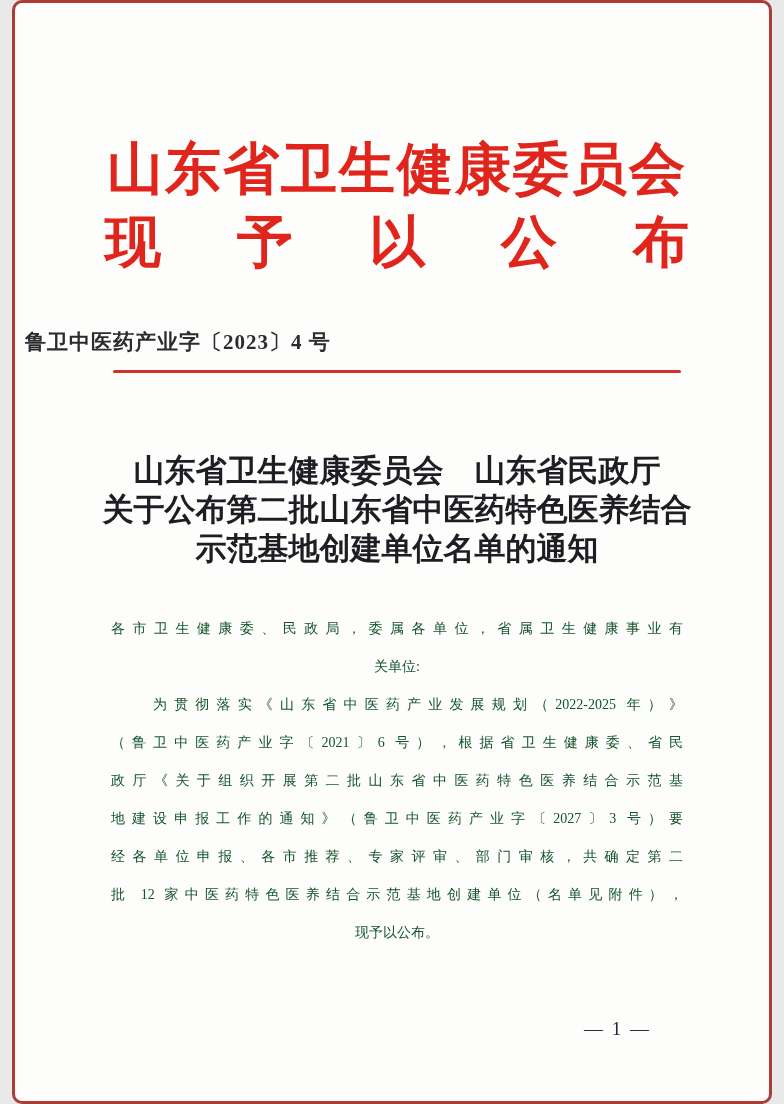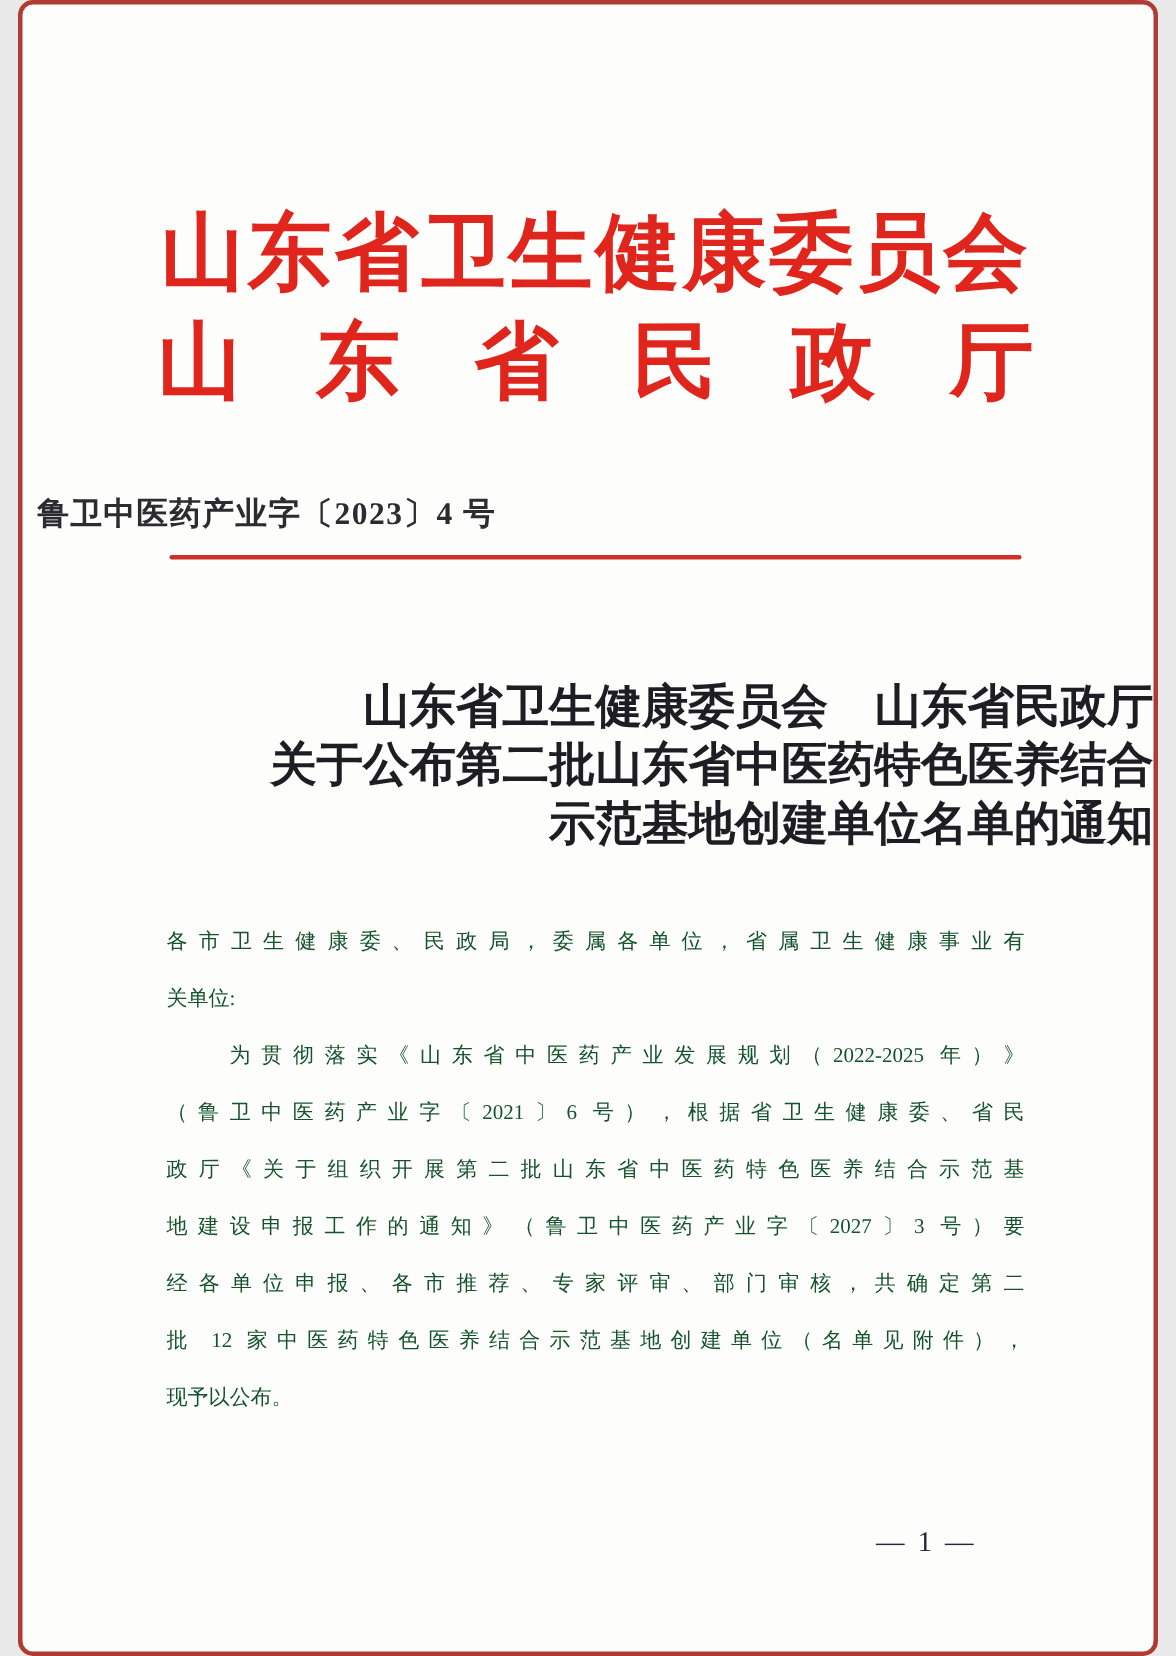--- a/index.html
+++ b/index.html
@@ -53,35 +53,35 @@
   
   .red-divider {
     margin: 15px 88px 0 88px;
     height: 3px;
     border-radius: 2px;
     background: #ce3129;
   }
   
   .doc-title {
     margin-top: 78px;
-    text-align: right;
+    text-align: center;
     font-weight: bold;
     font-size: 31px;
     line-height: 39px;
     color: #1d1d23;
   }
   
   .body-text {
     margin: 42px 86px 0 86px;
     font-size: 14px;
     line-height: 38px;
     color: #14532d;
   }
   .body-line {
-    text-align: left;
+    text-align: center;
     white-space: normal;
   }
   .body-line.fill {
     text-align: justify;
     text-align-last: justify;
   }
   .body-line.indent {
     text-indent: 42px;
   }
   
@@ -95,21 +95,21 @@
     letter-spacing: 2px;
   }
 </style>
 </head>
 <body>
 
 <div class="page">
 
   <div class="org-header">
     <div class="org-line-1">山东省卫生健康委员会</div>
-    <div class="org-line-2">山东省民政厅</div>
+    <div class="org-line-2">现予以公布</div>
   </div>
 
   <div class="doc-number">鲁卫中医药产业字〔2023〕4 号</div>
 
   <div class="red-divider"></div>
 
   <div class="doc-title">
     <div>山东省卫生健康委员会　山东省民政厅</div>
     <div>关于公布第二批山东省中医药特色医养结合</div>
     <div>示范基地创建单位名单的通知</div>

